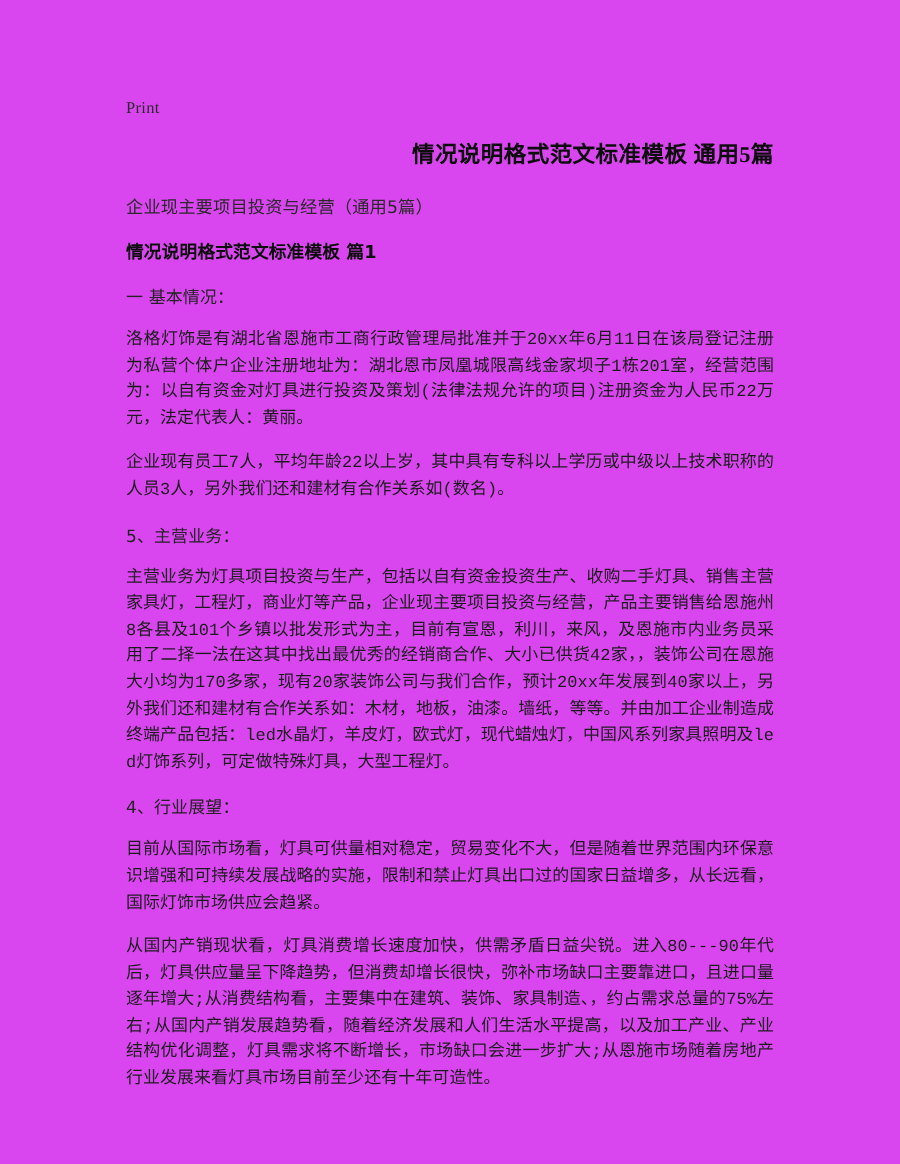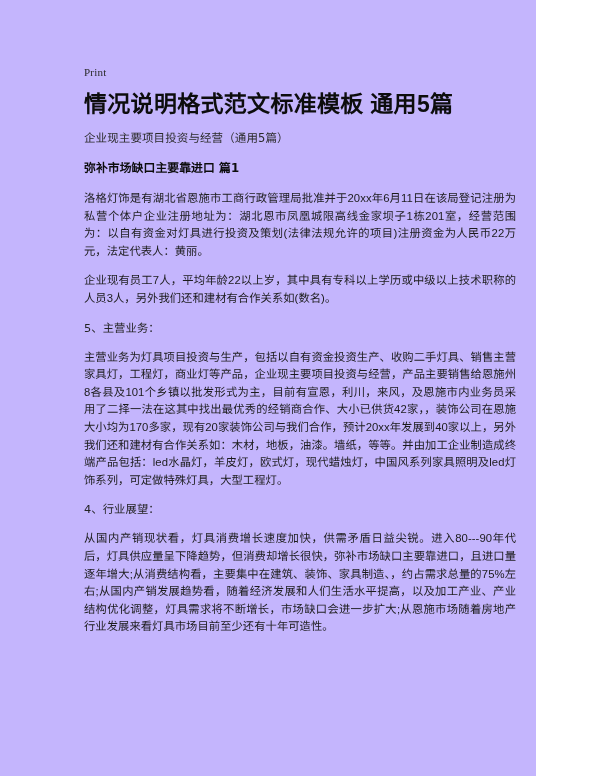--- a/index.html
+++ b/index.html
@@ -12,25 +12,25 @@
     width: 600px;
     height: 776px;
     overflow: hidden;
     font-family: "Liberation Serif", "DejaVu Serif", serif;
     color: #1b1b1b;
     -webkit-font-smoothing: antialiased;
   }
 
   .page {
     position: relative;
-    width: 536px;
+    width: 600px;
     height: 776px;
     box-sizing: border-box;
     padding: 0;
-    background: #c4b5fd;
+    background: #d946ef;
   }
 
   .print-bar {
     position: absolute;
     top: 66px;
     left: 84px;
     font-size: 11px;
     line-height: 13px;
     letter-spacing: 0.2px;
     color: #2b2b2b;
@@ -39,28 +39,28 @@
   }
 
   .content {
     position: absolute;
     top: 92px;
     left: 84px;
     width: 432px;
   }
 
   .doc-title {
-    font-size: 23px;
+    font-size: 15px;
     line-height: 24px;
     font-weight: bold;
-    text-align: left;
+    text-align: right;
     margin: 0 0 14px 0;
     letter-spacing: 0.3px;
     color: #0d0d0d;
-    font-family: Liberation Sans, sans-serif;
+    font-family: Liberation Serif, serif;
   }
 
   .subtitle {
     font-size: 11.5px;
     line-height: 17px;
     margin: 0 0 13px 0;
     color: #2a2a2a;
     font-family: "DejaVu Sans", "Liberation Sans", sans-serif;
     letter-spacing: 0.1px;
   }
@@ -84,51 +84,53 @@
     letter-spacing: 0.1px;
   }
 
   p.body-text {
     font-size: 11.3px;
     line-height: 17.6px;
     margin: 0 0 12px 0;
     color: #1c1c1c;
     text-align: justify;
     text-justify: inter-ideograph;
-    font-family: Liberation Sans, sans-serif;
+    font-family: Liberation Mono, monospace;
     letter-spacing: 0.05px;
     word-break: break-all;
   }
 
   p.body-text:last-child { margin-bottom: 12px; }
 </style>
 </head>
 <body>
 
 <div class="page">
 
   <div class="print-bar">Print</div>
 
   <div class="content">
 
     <h1 class="doc-title">情况说明格式范文标准模板  通用5篇</h1>
 
     <div class="subtitle">企业现主要项目投资与经营（通用5篇）</div>
 
-    <div class="section-heading">弥补市场缺口主要靠进口 篇1</div>
+    <div class="section-heading">情况说明格式范文标准模板 篇1</div>
 
+    <div class="sub-heading">一 基本情况：</div>
 
     <p class="body-text">洛格灯饰是有湖北省恩施市工商行政管理局批准并于20xx年6月11日在该局登记注册为私营个体户企业注册地址为：湖北恩市凤凰城限高线金家坝子1栋201室，经营范围为：以自有资金对灯具进行投资及策划(法律法规允许的项目)注册资金为人民币22万元，法定代表人：黄丽。</p>
 
     <p class="body-text">企业现有员工7人，平均年龄22以上岁，其中具有专科以上学历或中级以上技术职称的人员3人，另外我们还和建材有合作关系如(数名)。</p>
 
 
     <div class="sub-heading">5、主营业务：</div>
 
     <p class="body-text">主营业务为灯具项目投资与生产，包括以自有资金投资生产、收购二手灯具、销售主营家具灯，工程灯，商业灯等产品，企业现主要项目投资与经营，产品主要销售给恩施州8各县及101个乡镇以批发形式为主，目前有宣恩，利川，来风，及恩施市内业务员采用了二择一法在这其中找出最优秀的经销商合作、大小已供货42家，，装饰公司在恩施大小均为170多家，现有20家装饰公司与我们合作，预计20xx年发展到40家以上，另外我们还和建材有合作关系如：木材，地板，油漆。墙纸，等等。并由加工企业制造成终端产品包括：led水晶灯，羊皮灯，欧式灯，现代蜡烛灯，中国风系列家具照明及led灯饰系列，可定做特殊灯具，大型工程灯。</p>
 
     <div class="sub-heading">4、行业展望：</div>
 
+    <p class="body-text">目前从国际市场看，灯具可供量相对稳定，贸易变化不大，但是随着世界范围内环保意识增强和可持续发展战略的实施，限制和禁止灯具出口过的国家日益增多，从长远看，国际灯饰市场供应会趋紧。</p>
 
     <p class="body-text">从国内产销现状看，灯具消费增长速度加快，供需矛盾日益尖锐。进入80---90年代后，灯具供应量呈下降趋势，但消费却增长很快，弥补市场缺口主要靠进口，且进口量逐年增大;从消费结构看，主要集中在建筑、装饰、家具制造、，约占需求总量的75%左右;从国内产销发展趋势看，随着经济发展和人们生活水平提高，以及加工产业、产业结构优化调整，灯具需求将不断增长，市场缺口会进一步扩大;从恩施市场随着房地产行业发展来看灯具市场目前至少还有十年可造性。</p>
 
   </div>
 </div>
 
 </body></html>

